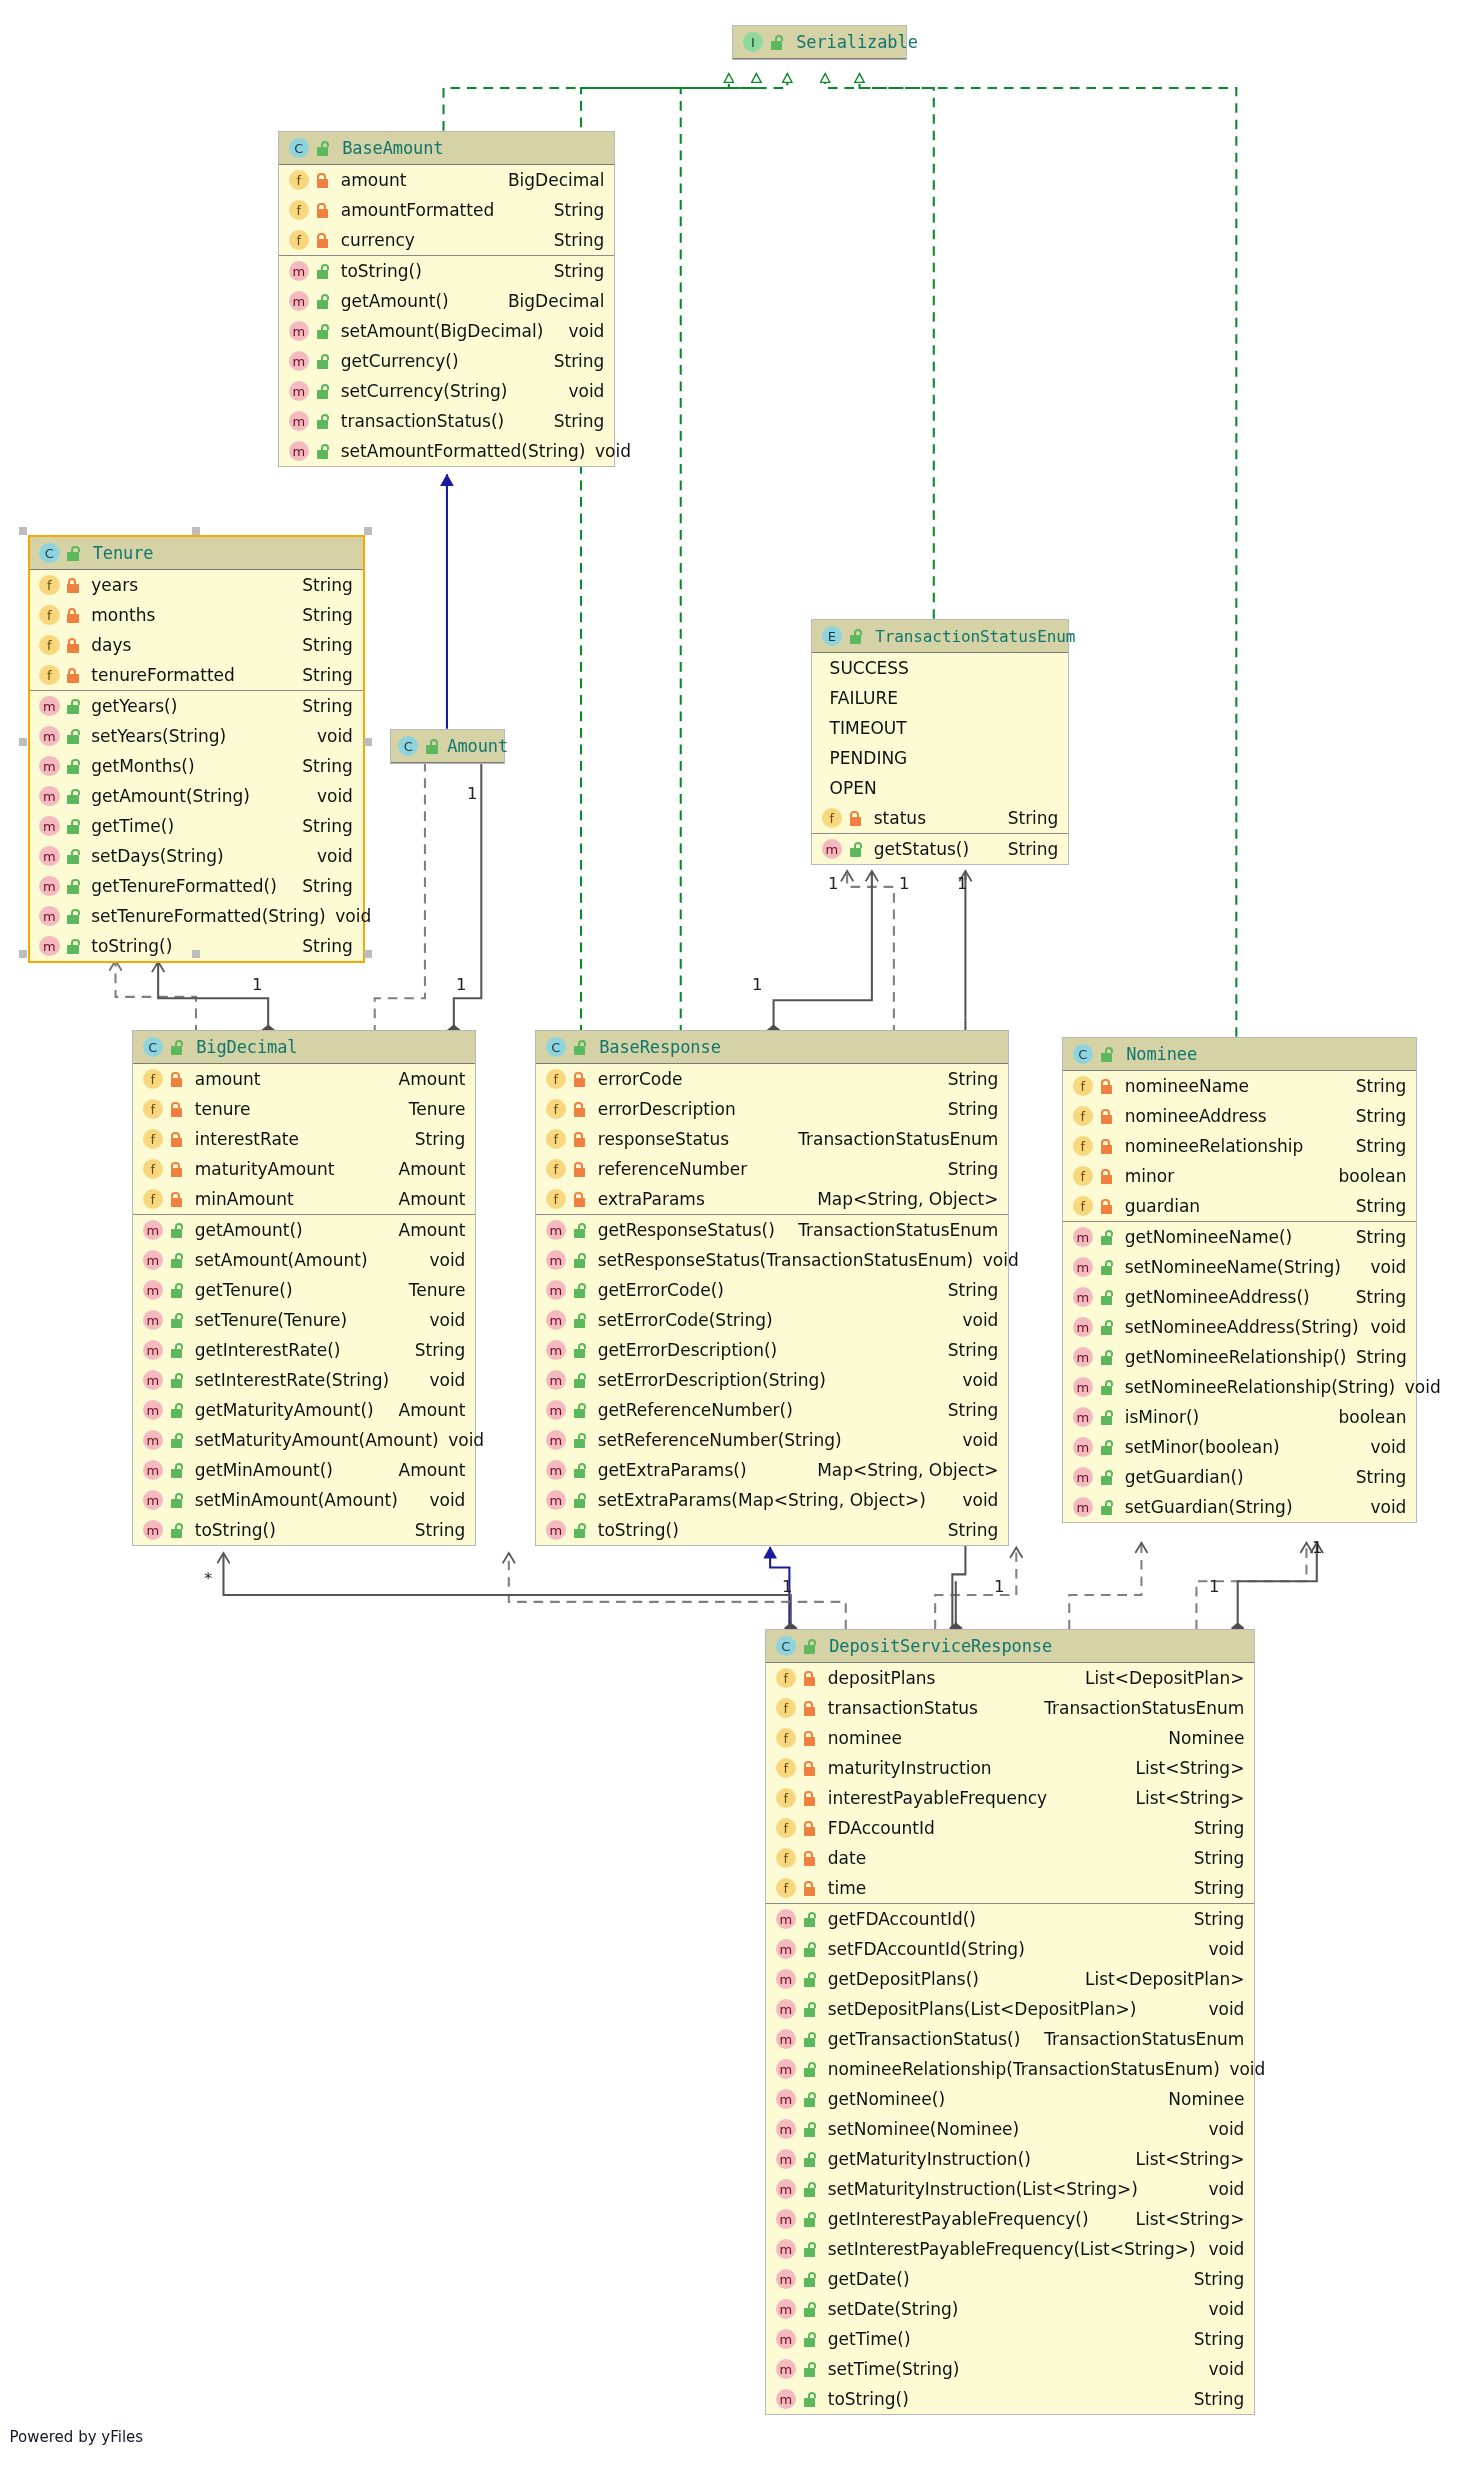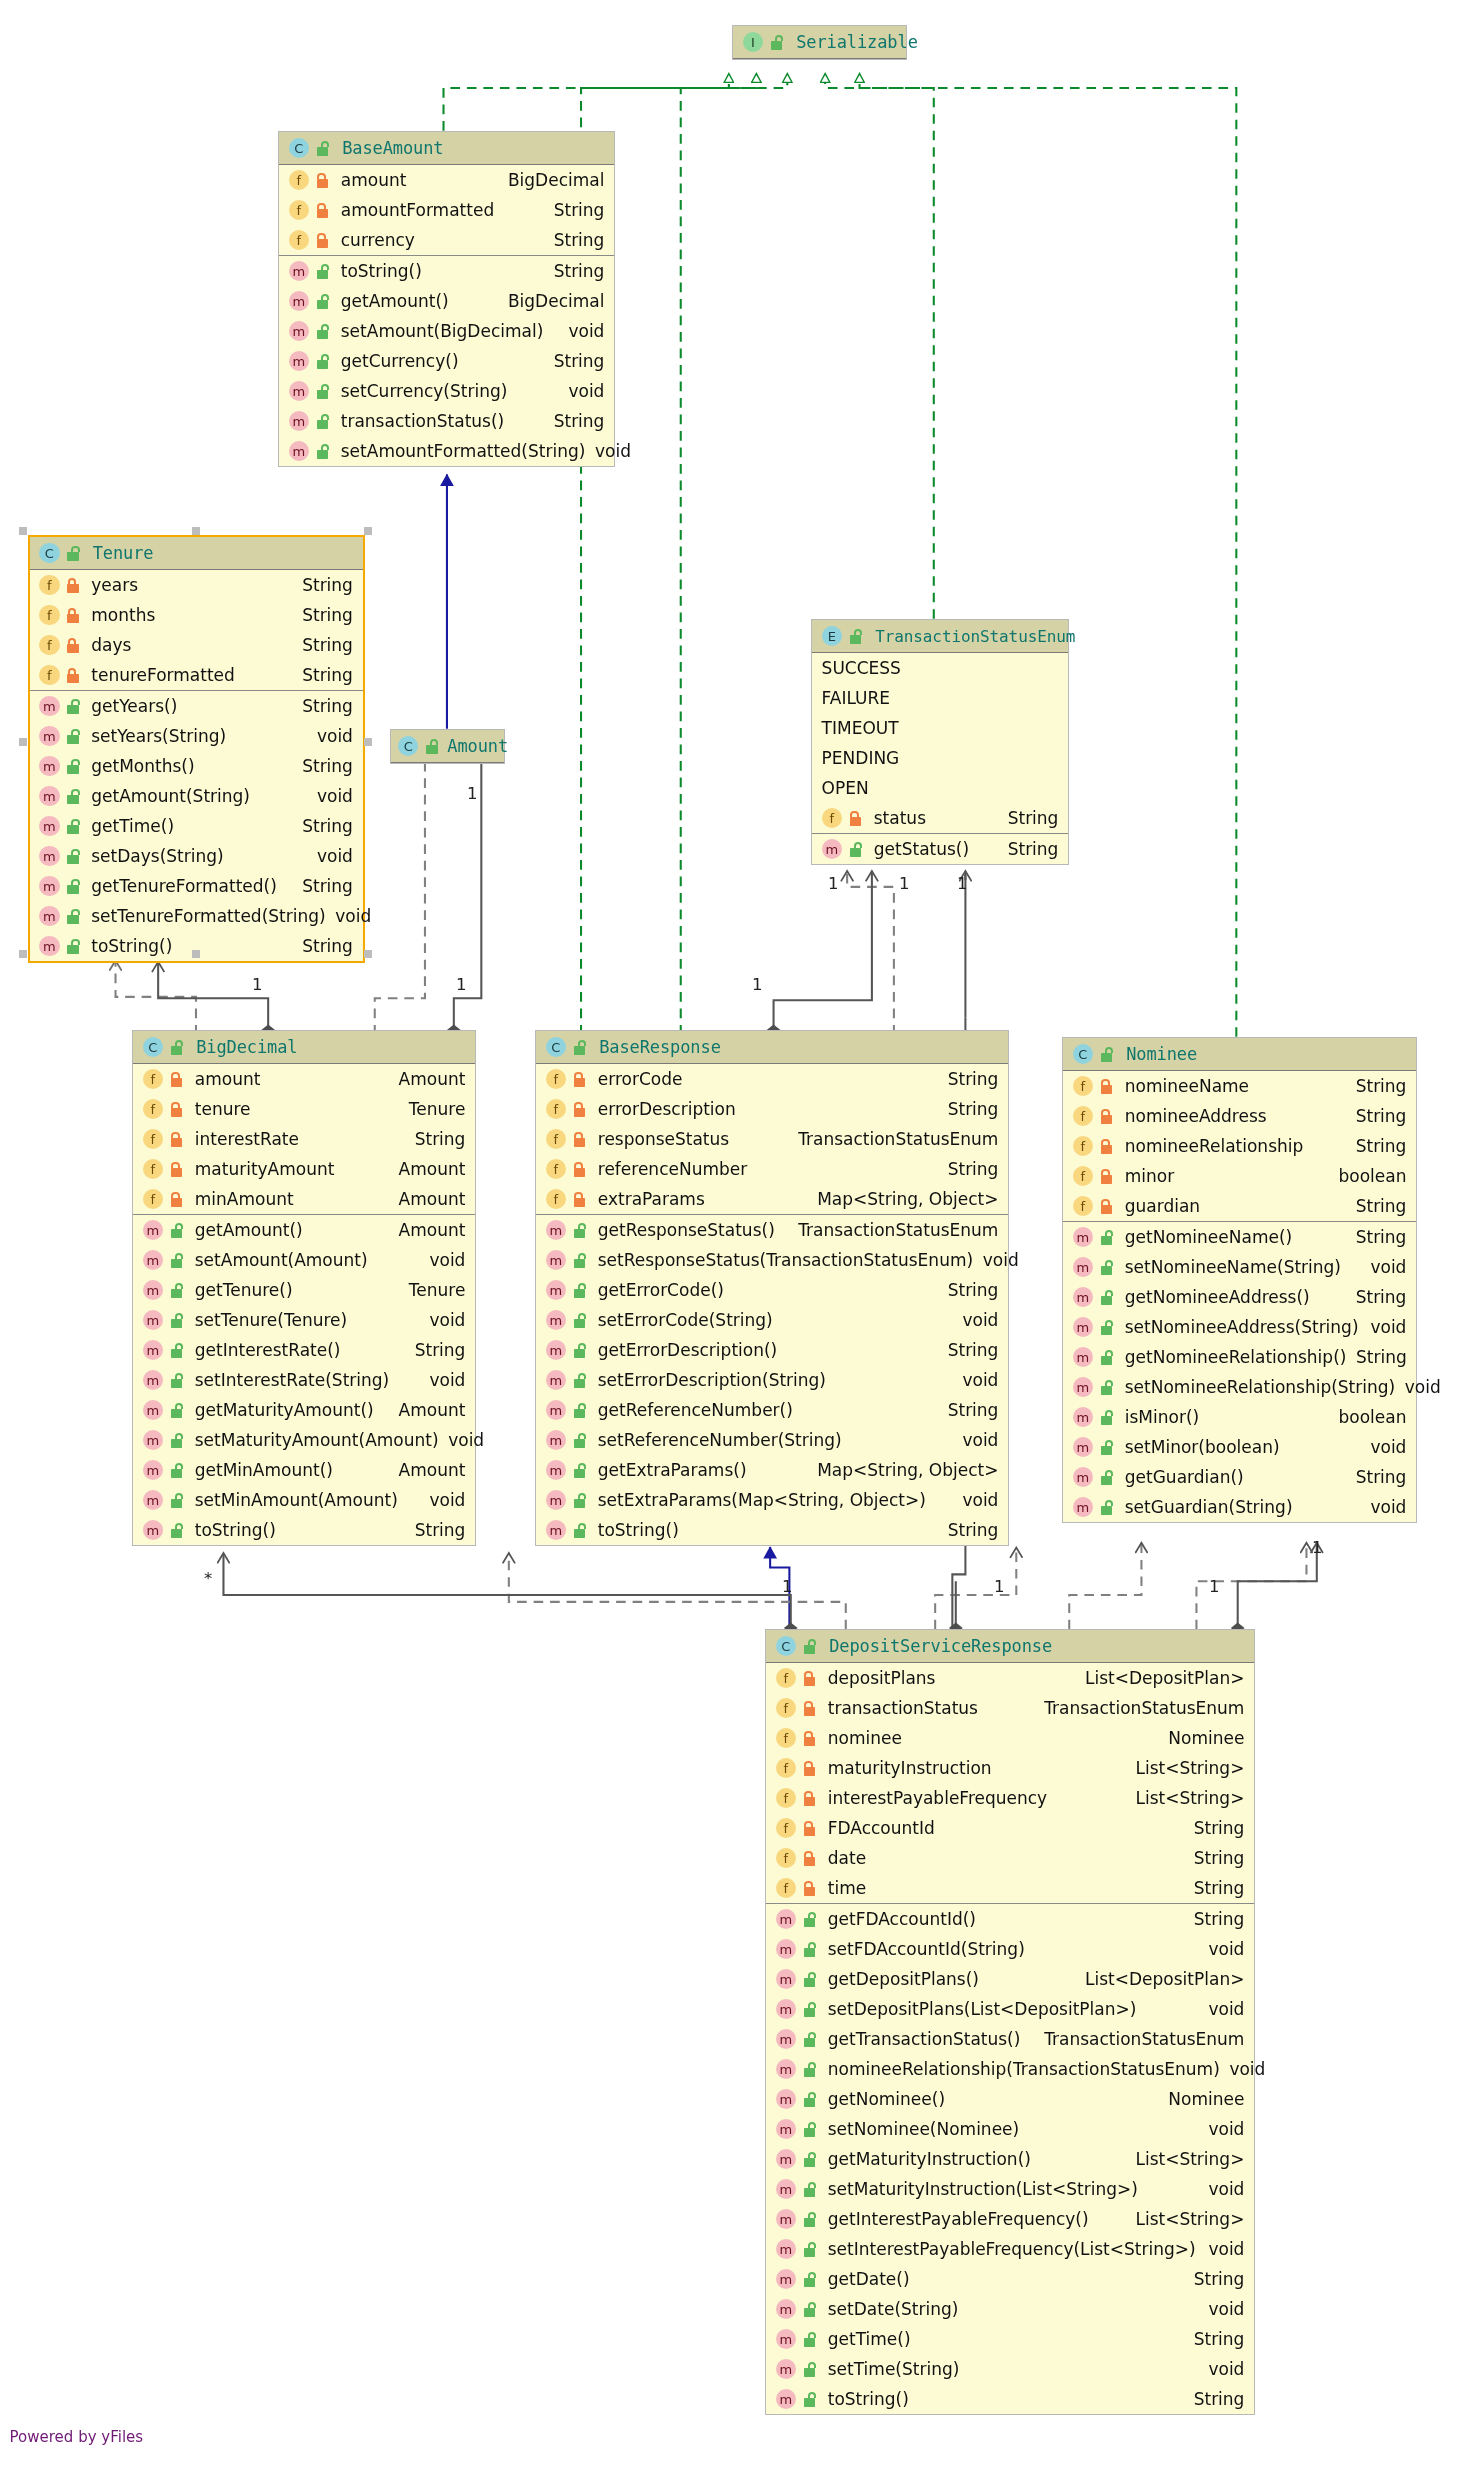--- a/index.html
+++ b/index.html
@@ -14,21 +14,21 @@
   .uml.selected{border:2.1px solid #f5a800;}
   .uml .hdr{background:#d5d3a6;border-bottom:0.7px solid #7a7a7a;
             display:flex;align-items:center;padding:0 0 0 9.6px;height:32px;}
   .uml .hdr .name{font-family:"DejaVu Sans Mono","Liberation Mono",monospace;
                   font-size:17px;color:#0f766e;margin-left:12.4px;letter-spacing:-0.1px;}
   .sect{border-bottom:0.7px solid #8a8a8a;}
   .sect:last-child{border-bottom:none;}
   .row{display:flex;align-items:center;height:30px;padding:0 9.6px 0 9.6px;box-sizing:border-box;}
   .row .lbl{font-size:17px;color:#111;margin-left:11px;white-space:nowrap;}
   .row .typ{margin-left:auto;font-size:17px;color:#111;white-space:nowrap;padding-left:9.6px;}
-  .row.plain .lbl{margin-left:0;}
+  .row.plain .lbl{margin-left:8px;}
 
   
   .badge{width:20.6px;height:20.6px;border-radius:50%;display:inline-flex;
          align-items:center;justify-content:center;font-size:13px;
          font-family:"DejaVu Sans","Liberation Sans",sans-serif;flex:0 0 auto;}
   .badge.c{background:#8fd3df;color:#1a3c42;}
   .badge.i{background:#8fd89b;color:#1d4024;}
   .badge.e{background:#8fd3df;color:#1a3c42;}
   .badge.f{background:#f8d77e;color:#6a4a05;}
   .badge.m{background:#f5b9c0;color:#6a1020;}
@@ -43,21 +43,21 @@
   .lock.closed i{background:#f08040;}
   .lock.closed b{left:1.4px;top:0;border-color:#f08040;}
 
   
   .handle{position:absolute;width:8.2px;height:8.2px;background:#bdbdbd;z-index:9;}
 
   
   .mult{position:absolute;font-size:16.5px;color:#222;z-index:6;
         font-family:"DejaVu Sans","Liberation Sans",sans-serif;}
 
-  .watermark{position:absolute;left:9.6px;top:2428px;font-size:15px;color:#701a75;
+  .watermark{position:absolute;left:9.6px;top:2428px;font-size:15px;color:#0f172a;
              font-family:"DejaVu Sans","Liberation Sans",sans-serif;z-index:8;}
 </style>
 </head>
 <body>
 
 <div id="canvas">
 
   <svg id="edges" viewBox="0 0 2148 3600" preserveAspectRatio="none">
     <defs>
       <marker id="hollowTri" markerWidth="16" markerHeight="16" refX="13" refY="8" orient="auto" markerUnits="userSpaceOnUse">

